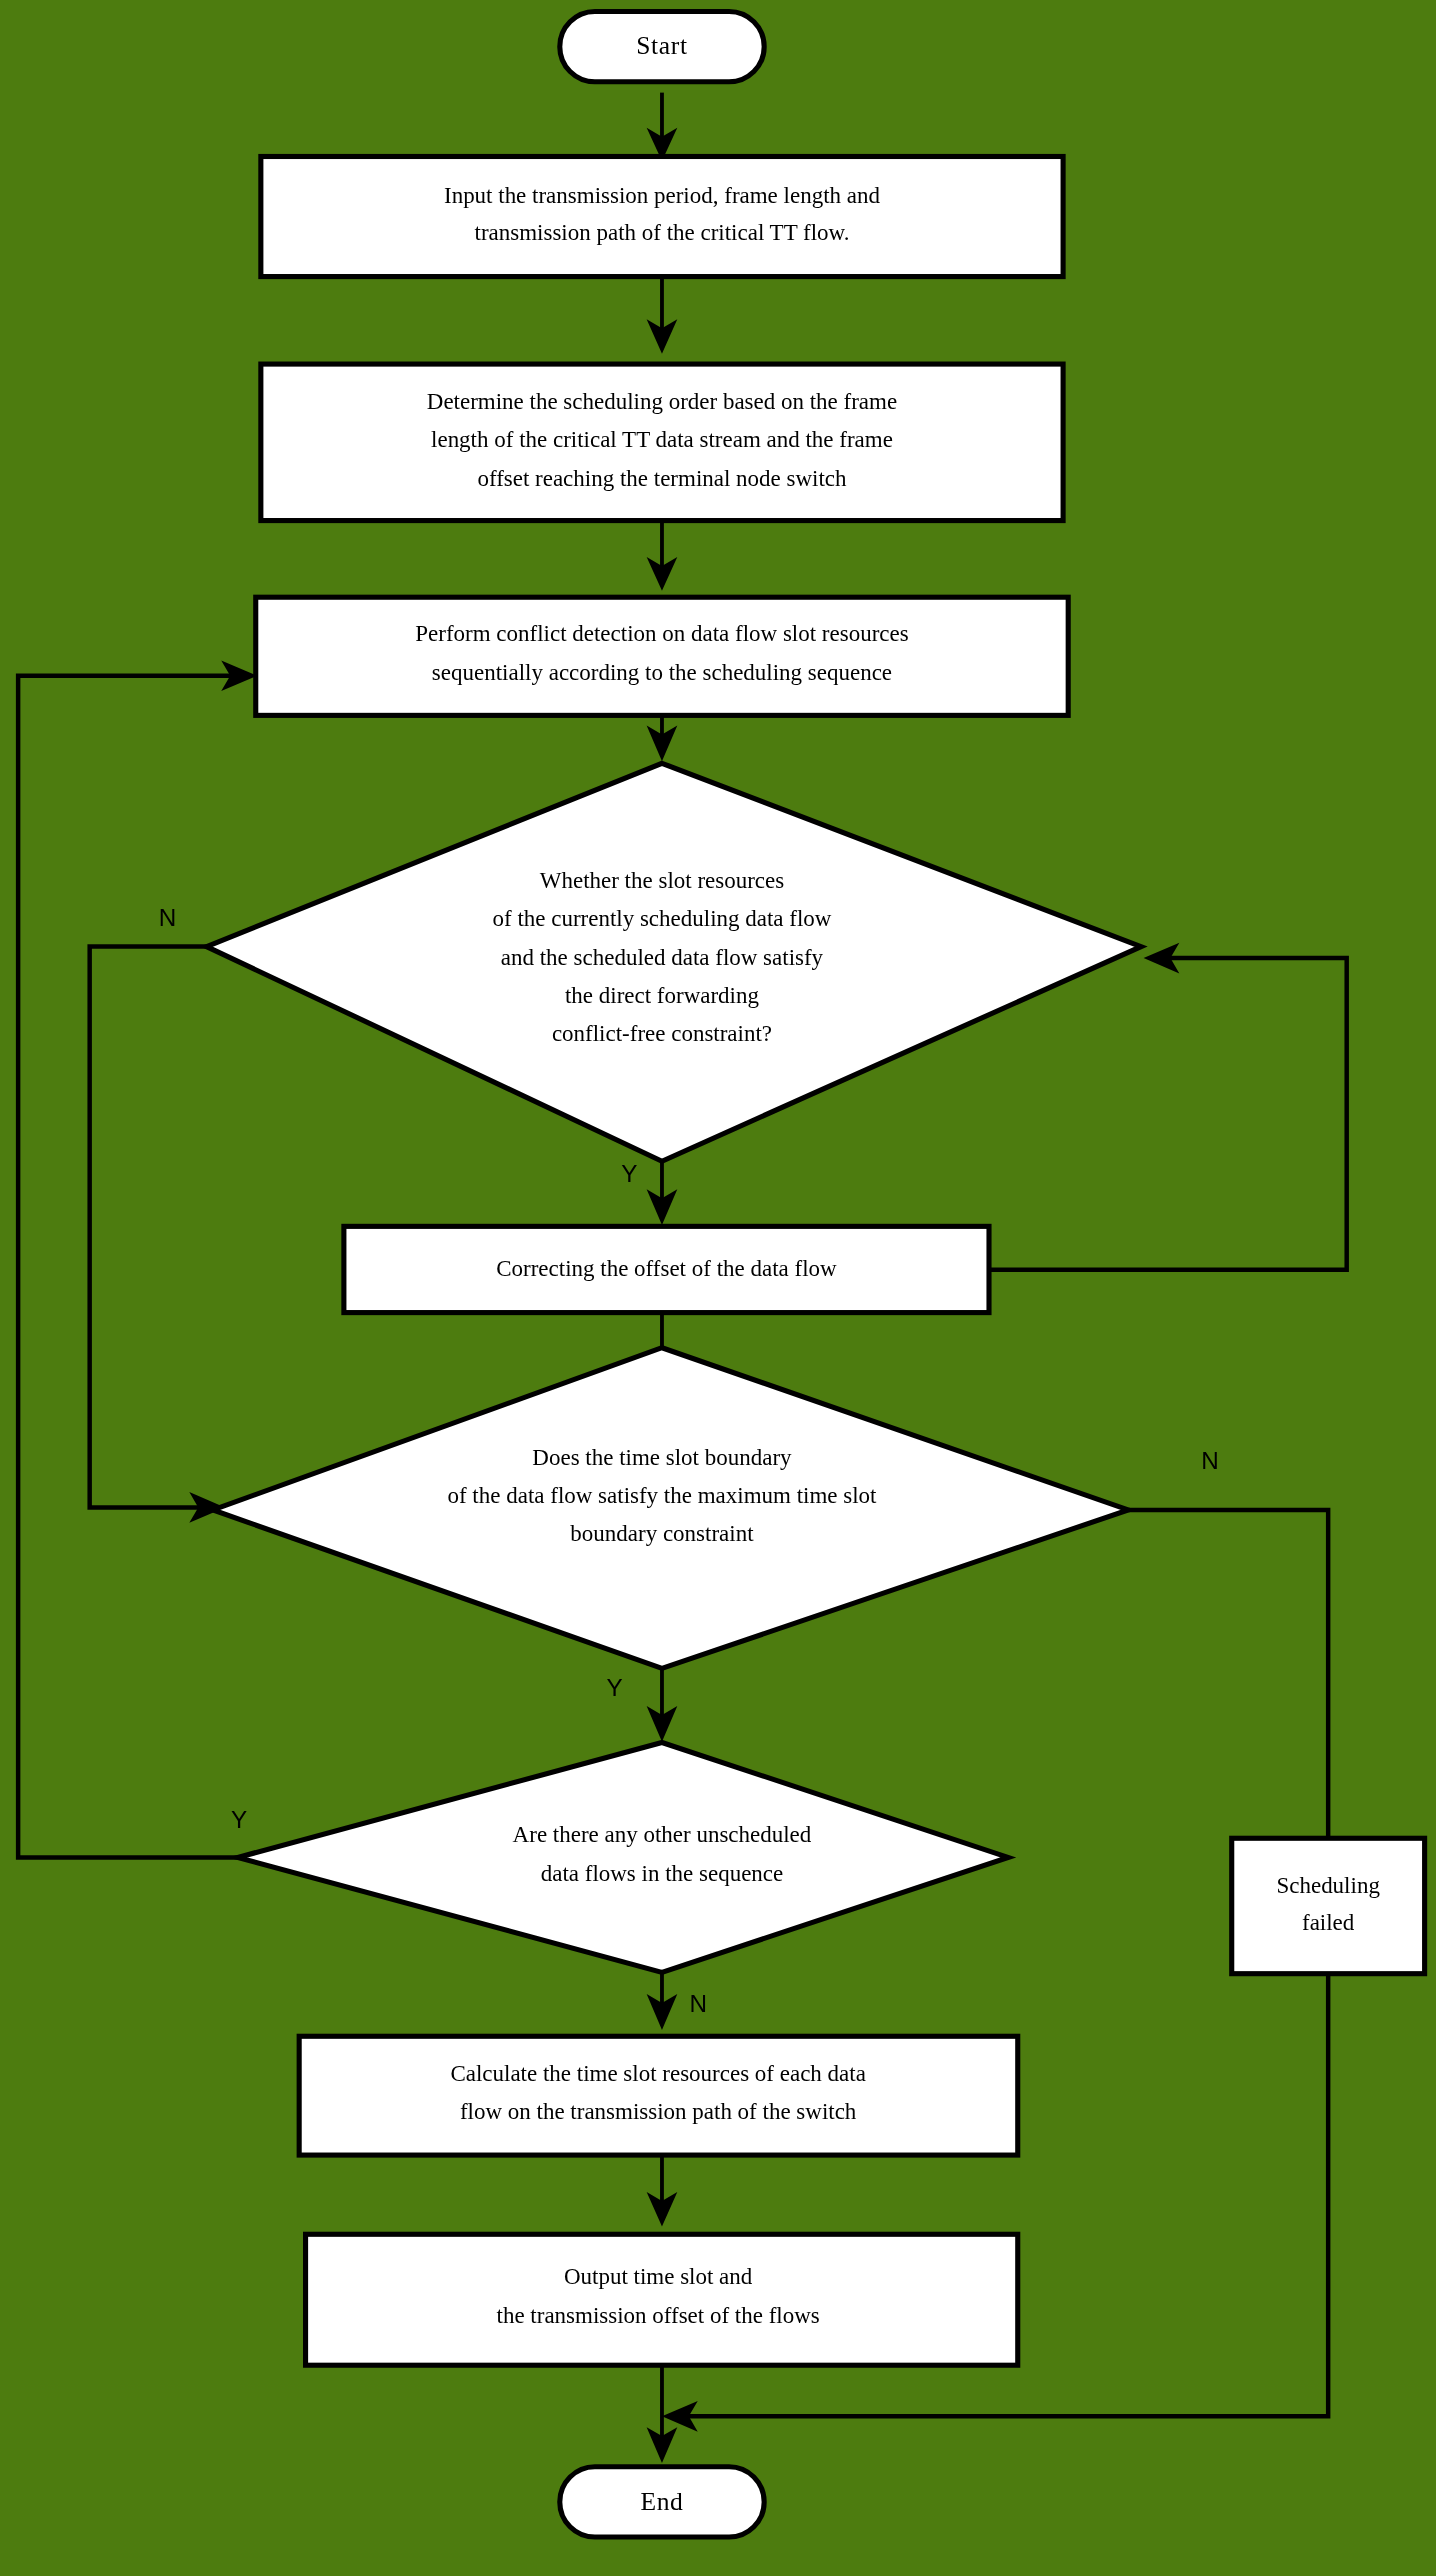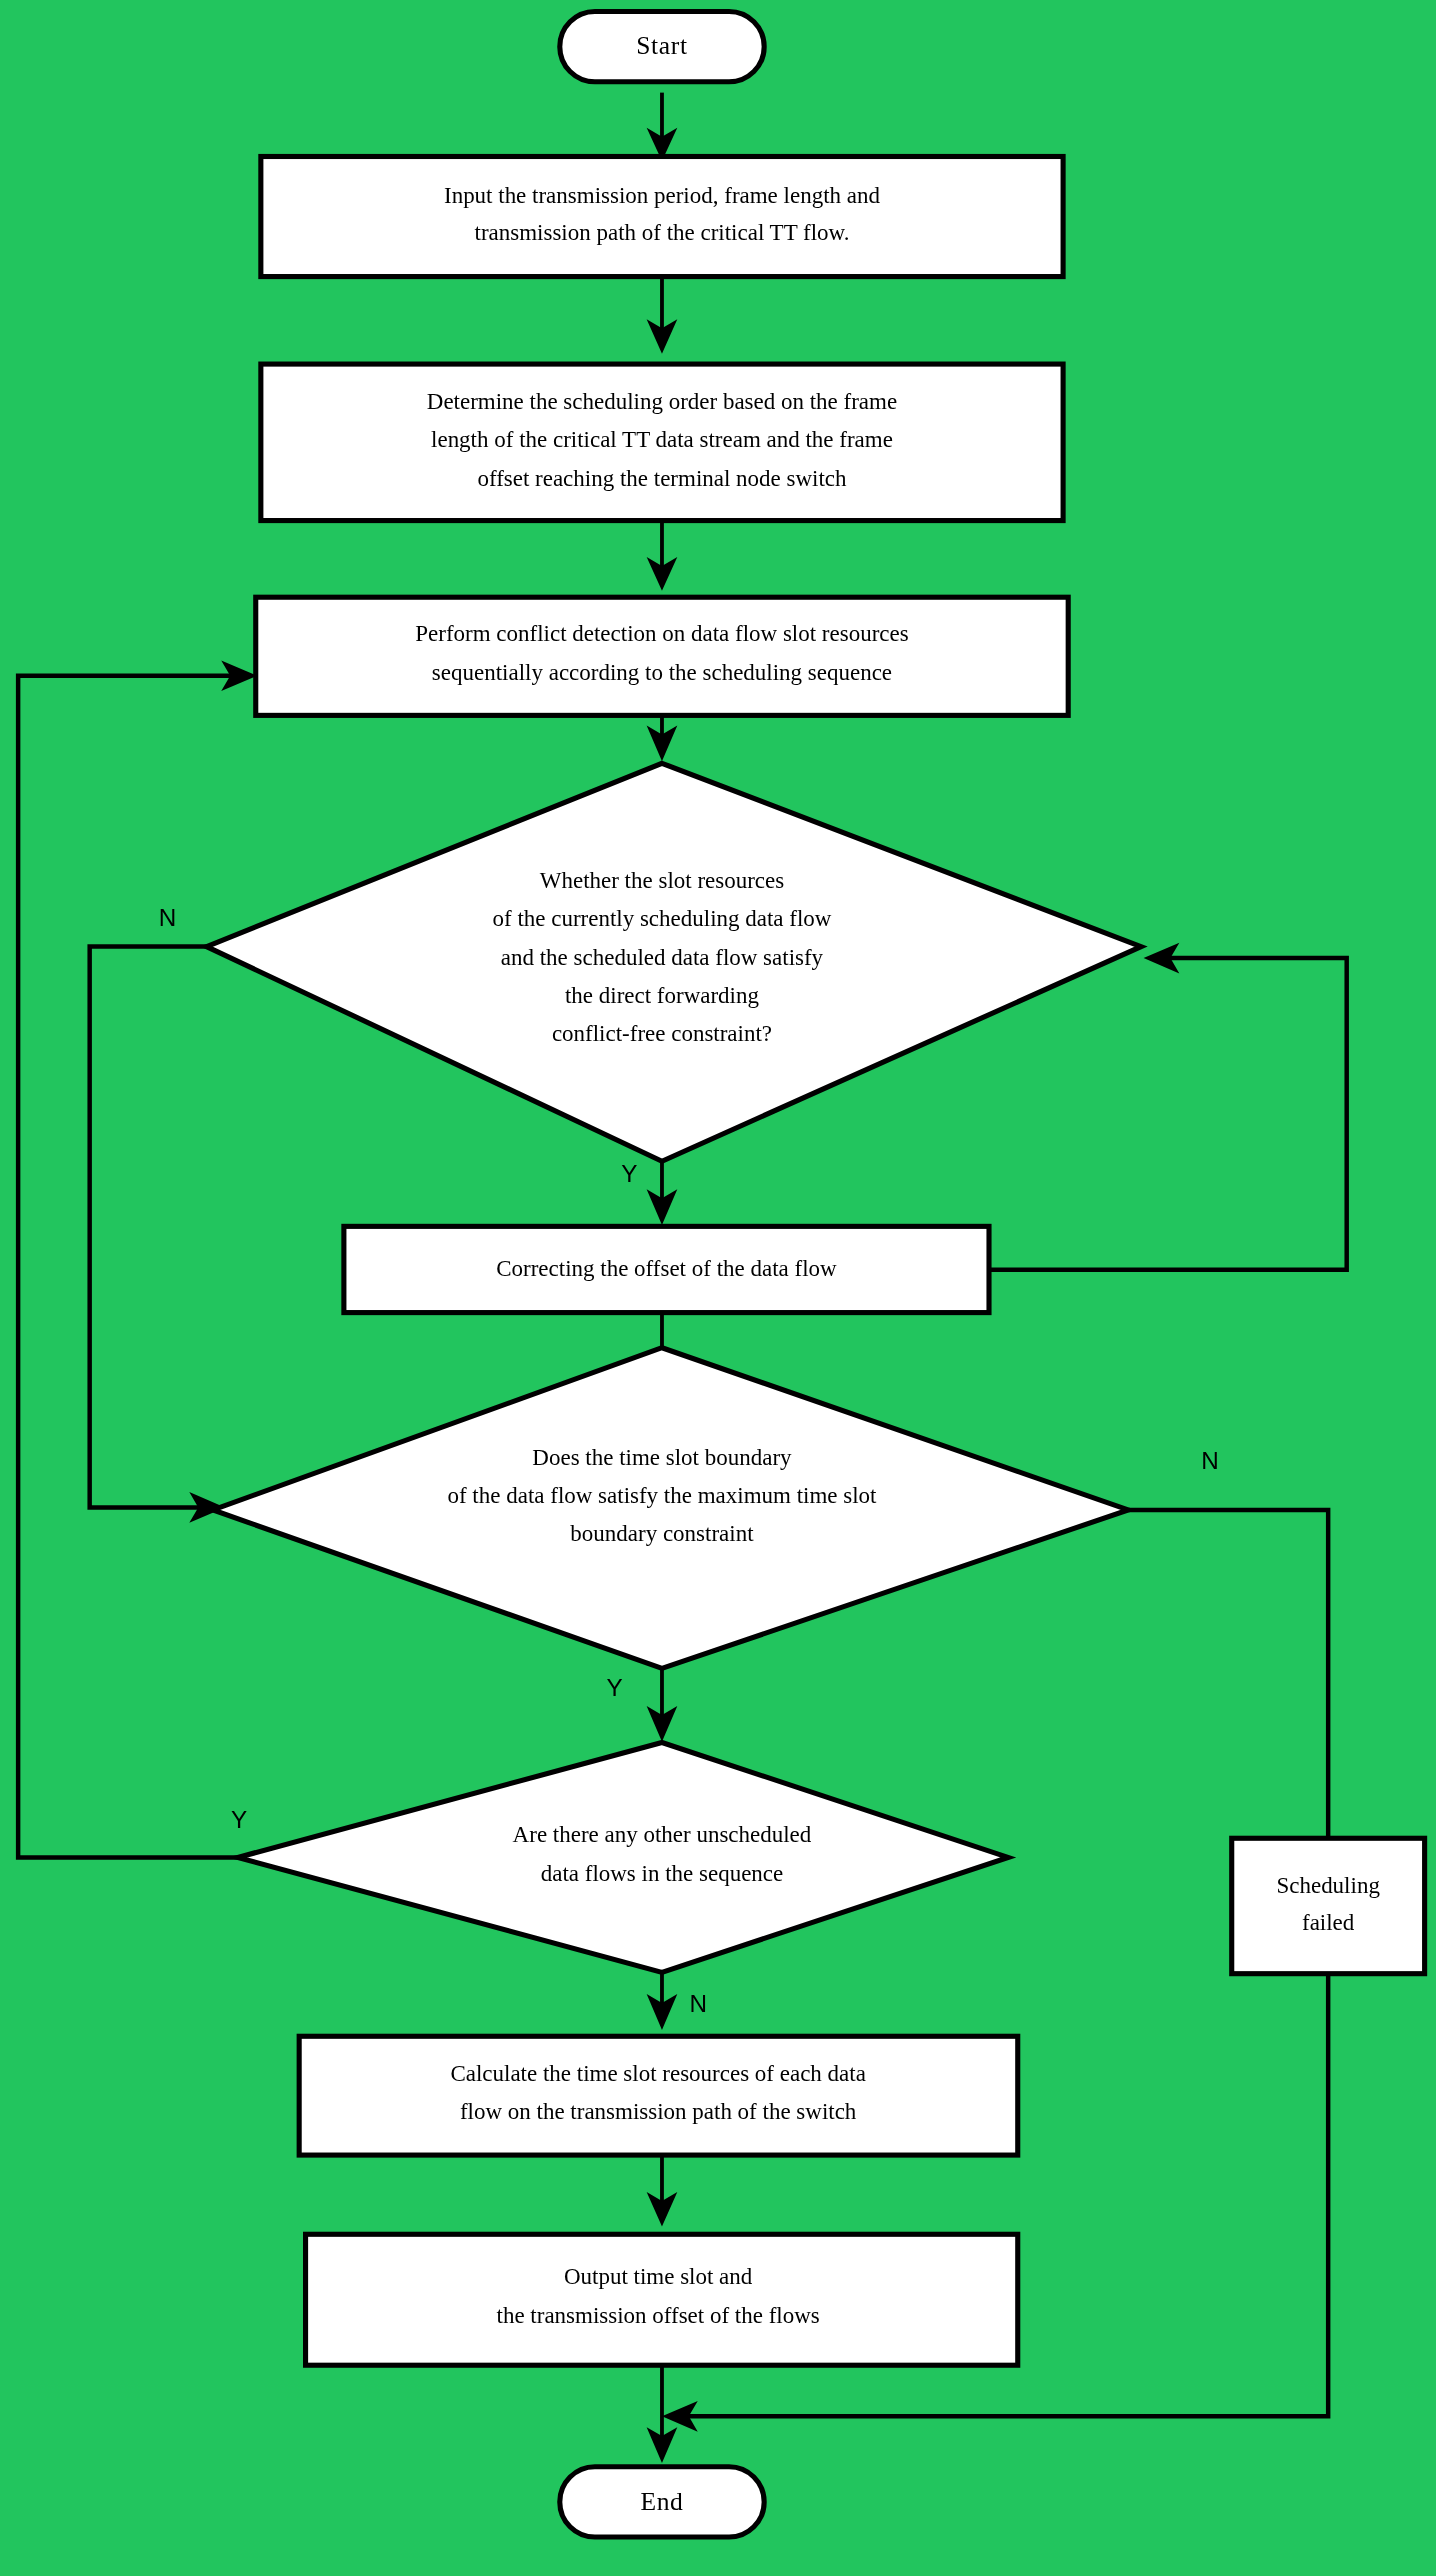--- a/index.html
+++ b/index.html
@@ -9,21 +9,21 @@
   }
   body {
     width: 1437px;
     height: 2576px;
     font-family: "Liberation Serif", "DejaVu Serif", serif;
   }
   #flowchart-root {
     position: relative;
     width: 1437px;
     height: 2576px;
-    background: #22c55e;
+    background: #4d7c0f;
   }
   svg#flow-svg {
     display: block;
     width: 1437px;
     height: 2576px;
   }
   .shape-outline-thick {
     fill: #ffffff;
     stroke: #000000;
     stroke-width: 8;

